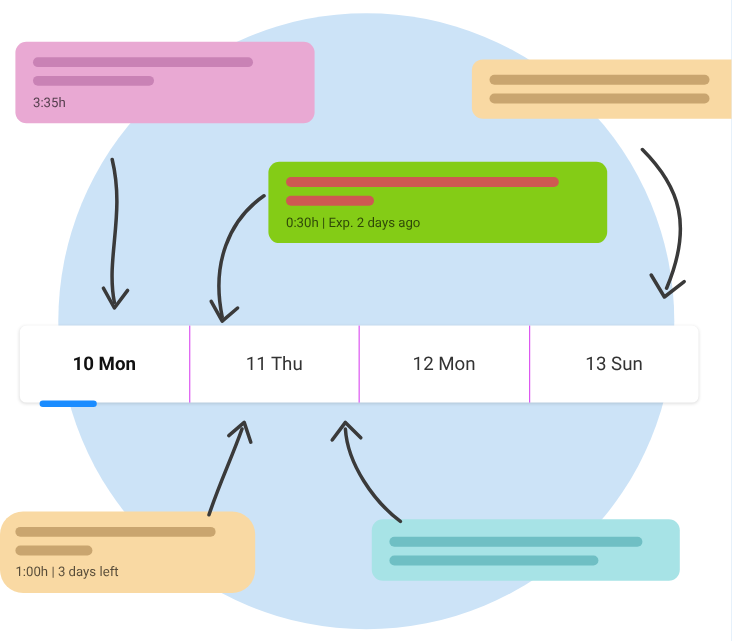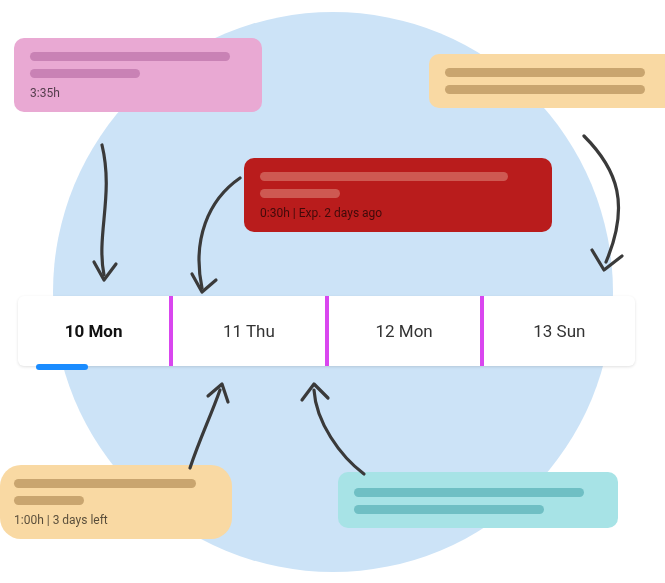--- a/index.html
+++ b/index.html
@@ -32,29 +32,29 @@
     height: 9px;
     border-radius: 5px;
     margin-bottom: 8px;
   }
   .card .meta {
     font-size: 12px;
     color: rgba(0,0,0,0.65);
     margin-top: 2px;
   }
   
-  .card-pink { background: #e9a9d3; left: 14px; top: 38px; width: 248px; }
+  .card-pink { background: #e9a9d3; left: 14px; top: 38px; width: 272px; }
   .card-pink .line1 { background: #c982b5; width: 200px; }
   .card-pink .line2 { background: #c982b5; width: 110px; }
   
   .card-orange-top { background: #f9d9a3; right: -18px; top: 54px; width: 254px; }
   .card-orange-top .line1 { background: #c9a56f; width: 200px; }
   .card-orange-top .line2 { background: #c9a56f; width: 200px; margin-bottom: 2px; }
   
-  .card-red { background: #b91c1c; left: 244px; top: 158px; width: 308px; }
+  .card-red { background: #84cc16; left: 244px; top: 147px; width: 308px; }
   .card-red .line1 { background: #ce5952; width: 248px; }
   .card-red .line2 { background: #ce5952; width: 80px; }
   
   .card-orange-bottom { background: #f9d9a3; left: 0px; top: 465px; width: 232px; padding-left:14px; padding-top:14px;border-radius:21px; }
   .card-orange-bottom .line1 { background: #c9a56f; width: 182px; }
   .card-orange-bottom .line2 { background: #c9a56f; width: 70px; }
   
   .card-teal { background: #a7e3e6; left: 338px; top: 472px; width: 280px; padding-top:16px; padding-bottom:14px;}
   .card-teal .line1 { background: #6fbfc4; width: 230px; }
   .card-teal .line2 { background: #6fbfc4; width: 190px; margin-bottom:0; }
@@ -66,21 +66,21 @@
     top: 296px;
     height: 70px;
     background: #fff;
     border-radius: 6px;
     box-shadow: 0 1px 3px rgba(0,0,0,0.12);
     display: flex;
     z-index: 3;
   }
   .day {
     flex: 1;
-    border-right: 4px solid #d946ef;
+    border-right: 1px solid #d946ef;
     display: flex;
     align-items: center;
     justify-content: center;
     font-size: 17px;
     color: #333;
     position: relative;
     cursor: pointer;
   }
   .day:last-child { border-right: none; }
   .day.selected { font-weight: 700; color: #111; }

